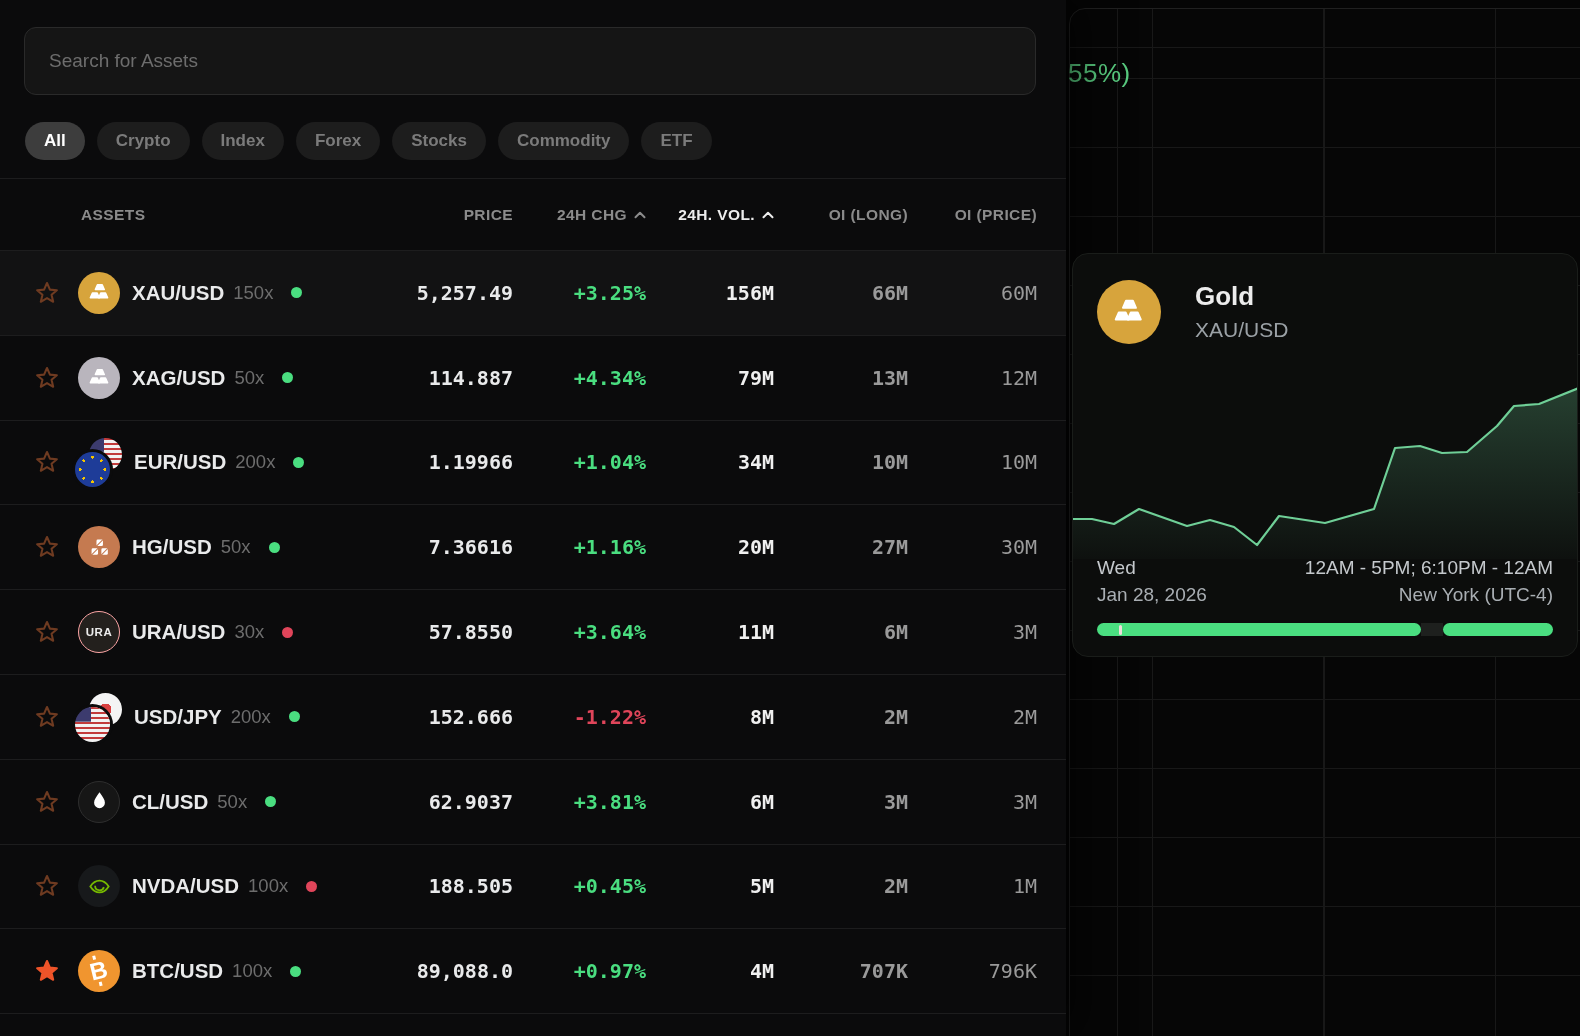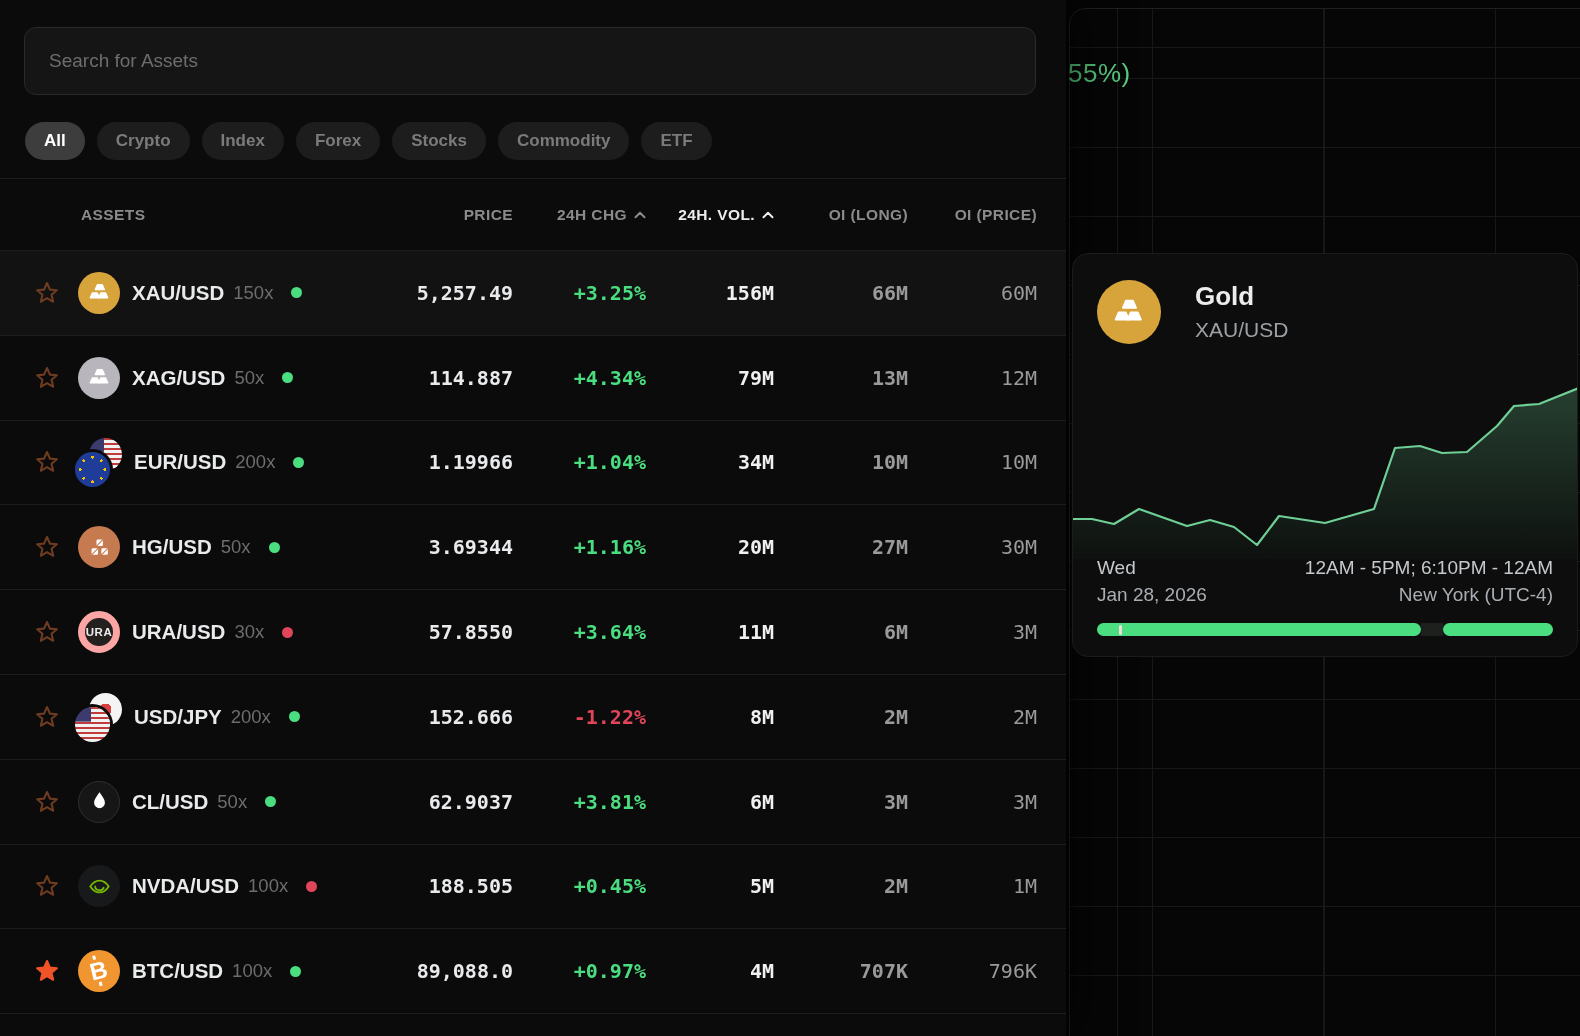--- a/index.html
+++ b/index.html
@@ -54,21 +54,21 @@
     justify-content:center; cursor:pointer; }
   .star svg { width:26px; height:26px; fill:none; stroke:#6f3b21; stroke-width:1.9;
     stroke-linejoin:round; }
   .star.fav svg { fill:#ef5429; stroke:#ef5429; }
 
   .asset-icon { margin-left:16px; flex:0 0 46px; width:46px; height:46px; position:relative;
     display:flex; align-items:center; justify-content:center; }
   .asset-icon.circle { width:42px; height:42px; flex:0 0 42px; border-radius:50%;
     margin-left:18px; }
   .asset-icon.circle svg { width:25px; height:25px; }
-  .asset-icon.ring { border:7px solid #fca5a5; }
+  .asset-icon.ring { border:1px solid #fca5a5; }
   .asset-icon.ring2 { border:1px solid #2e2e2e; }
   .ura-txt { font-size:11.5px; font-weight:700; letter-spacing:.5px; color:#ececec; }
   .btc-b { position:relative; font-weight:700; font-size:24px; color:#fff;
     transform:rotate(-14deg); line-height:1; }
   .btc-b::before { content:""; position:absolute; left:6px; top:-4px; width:2.5px;
     height:4px; background:#fff; box-shadow:0 27px 0 #fff; }
 
   .pflag { position:absolute; border-radius:50%; overflow:hidden; }
   .pflag.back  { right:0; top:-1px; width:33px; height:33px; }
   .pflag.front { left:-1px; bottom:-2px; width:35px; height:35px;
@@ -277,21 +277,21 @@
                 <line x1="9.1" y1="10.6" x2="15.3" y2="4.4"></line>
                 <line x1="4.4" y1="19" x2="10.6" y2="12.8"></line>
                 <line x1="13.8" y1="19" x2="20" y2="12.8"></line>
               </g>
             </svg>
           </span>
       <span class="sym">HG/USD</span>
       <span class="lev">50x</span>
       <span class="dot" style="background: rgb(74, 222, 128);"></span>
     </div>
-    <span class="num price">3.69344</span>
+    <span class="num price">7.36616</span>
     <span class="num chg" style="color: rgb(74, 222, 128);">+1.16%</span>
     <span class="num vol">20M</span>
     <span class="num oi">27M</span>
     <span class="num oi2">30M</span>
   </div>
       <div class="row">
     <div class="row-left">
       <span class="star">
         <svg viewBox="0 0 24 24">
               <path d="M12 2.8l2.7 6.1 6.4.5-4.9 4.3 1.5 6.4L12 16.7 6.3 20.1l1.5-6.4-4.9-4.3 6.4-.5z"></path>

